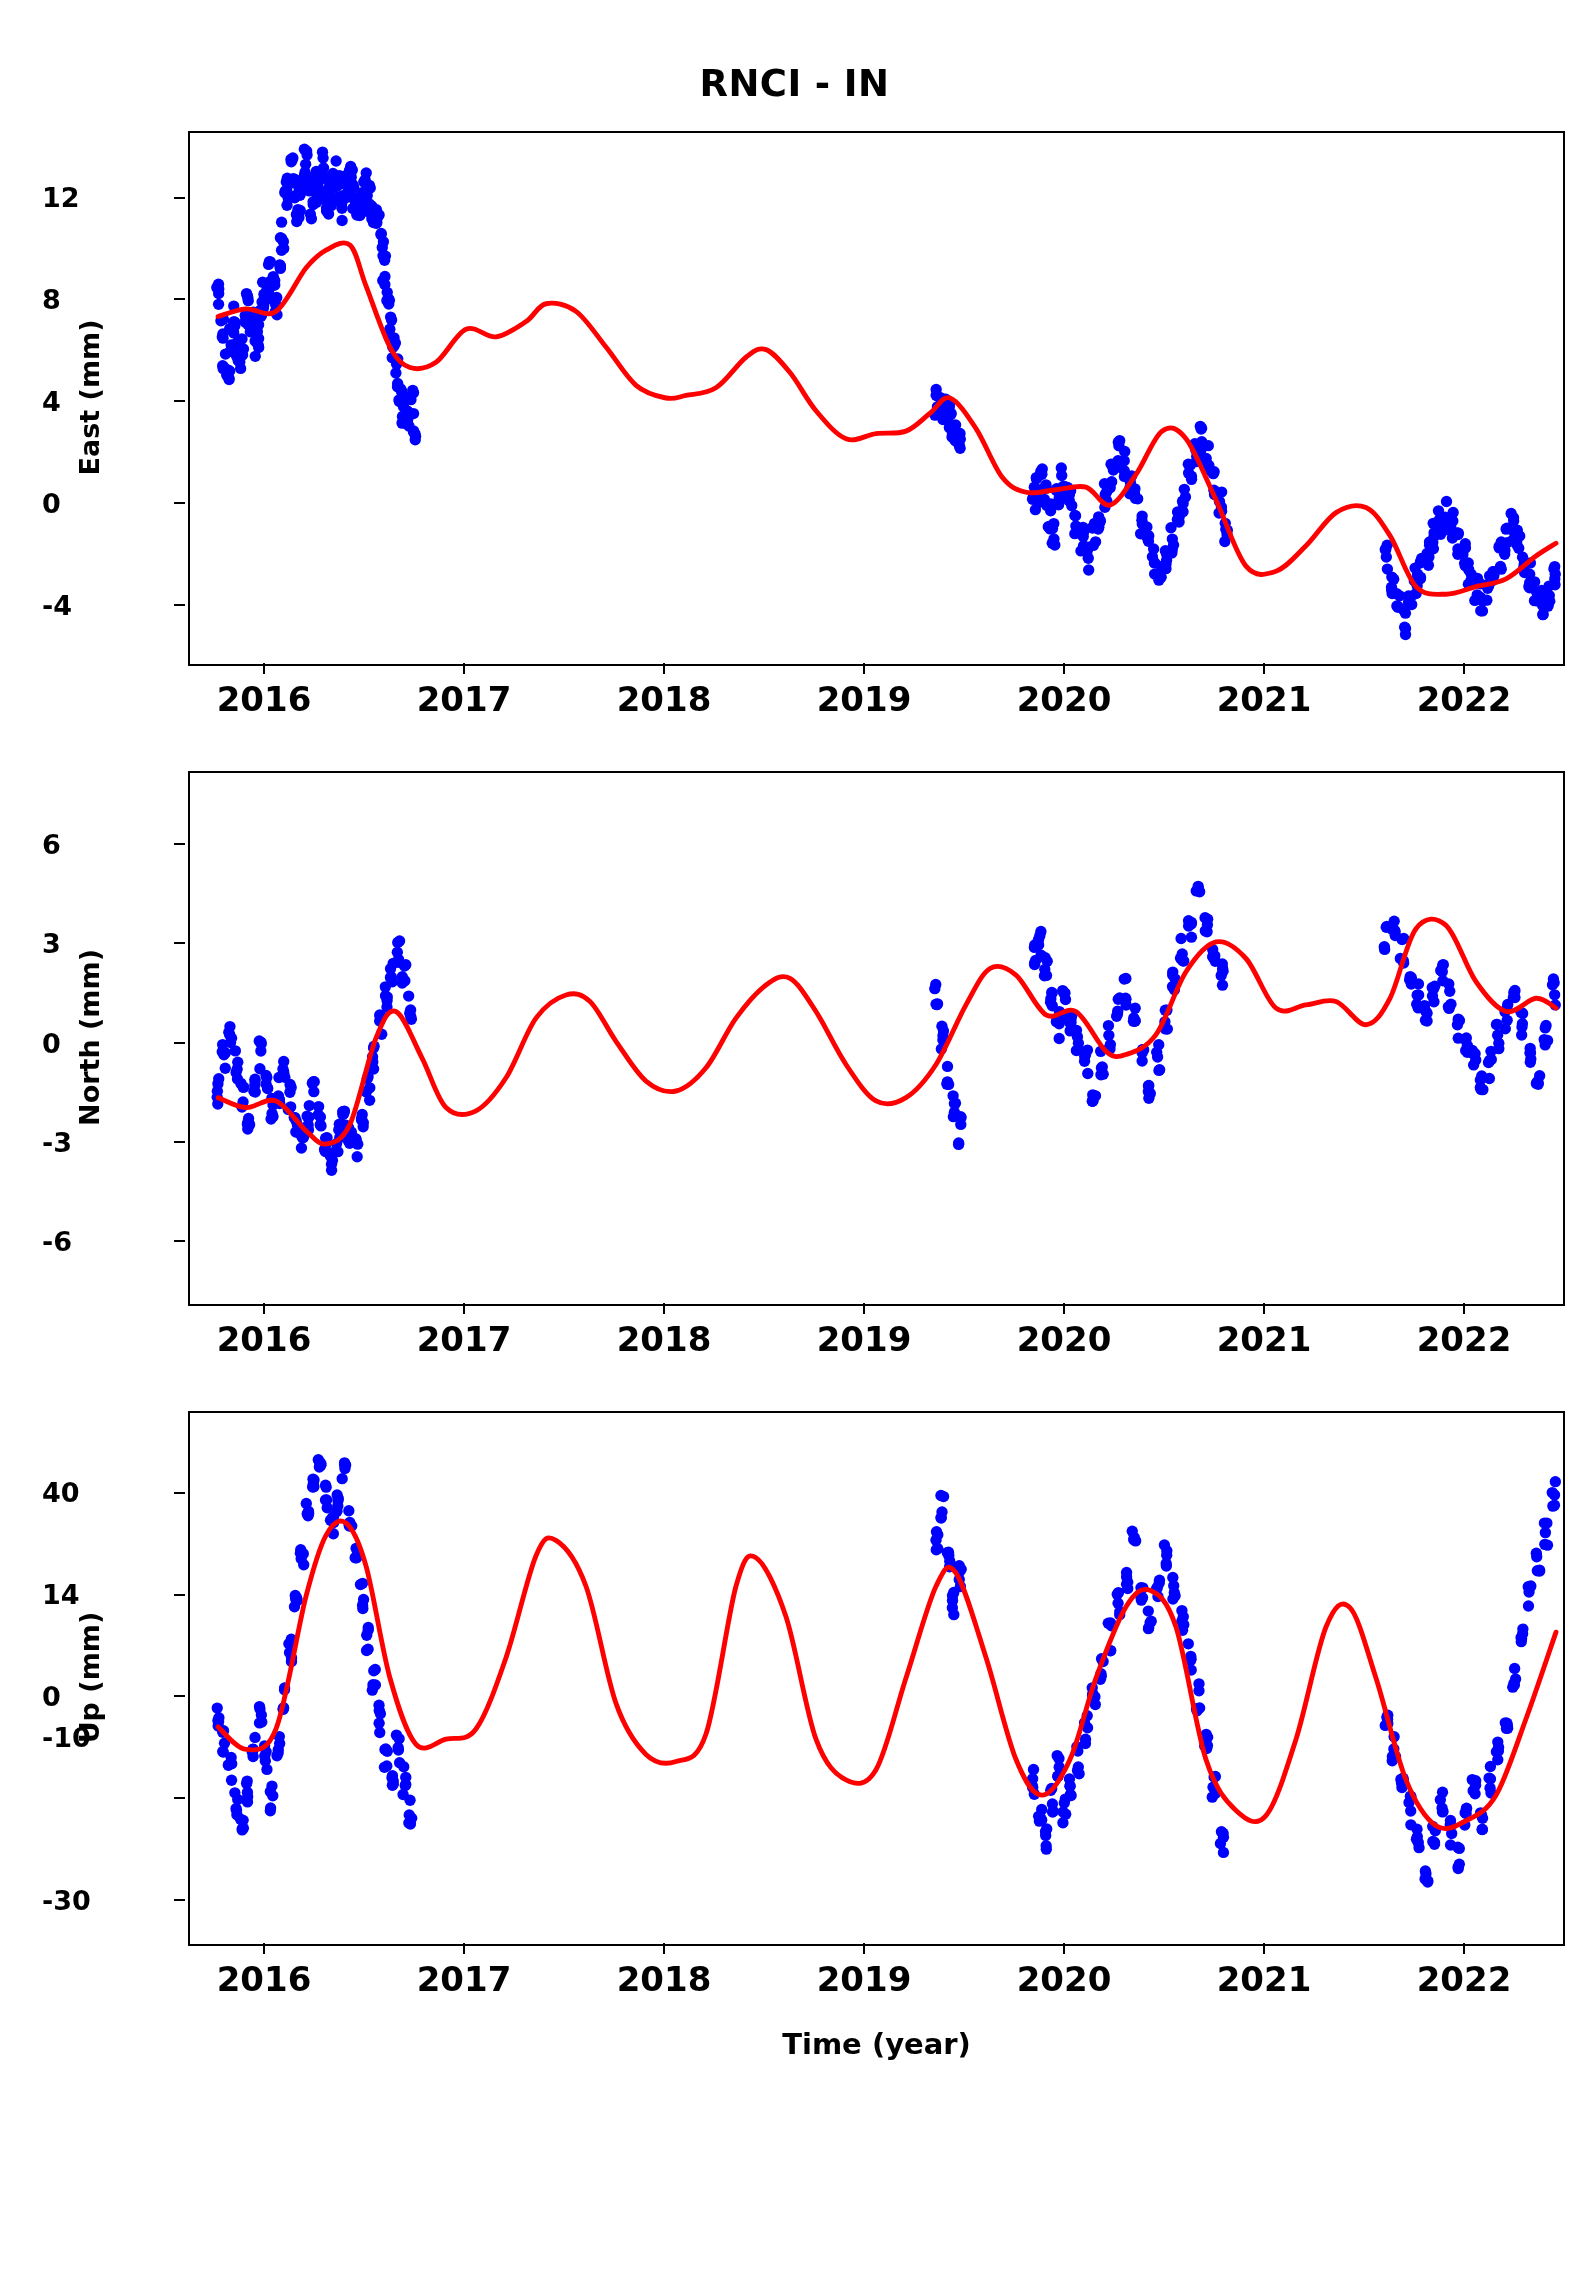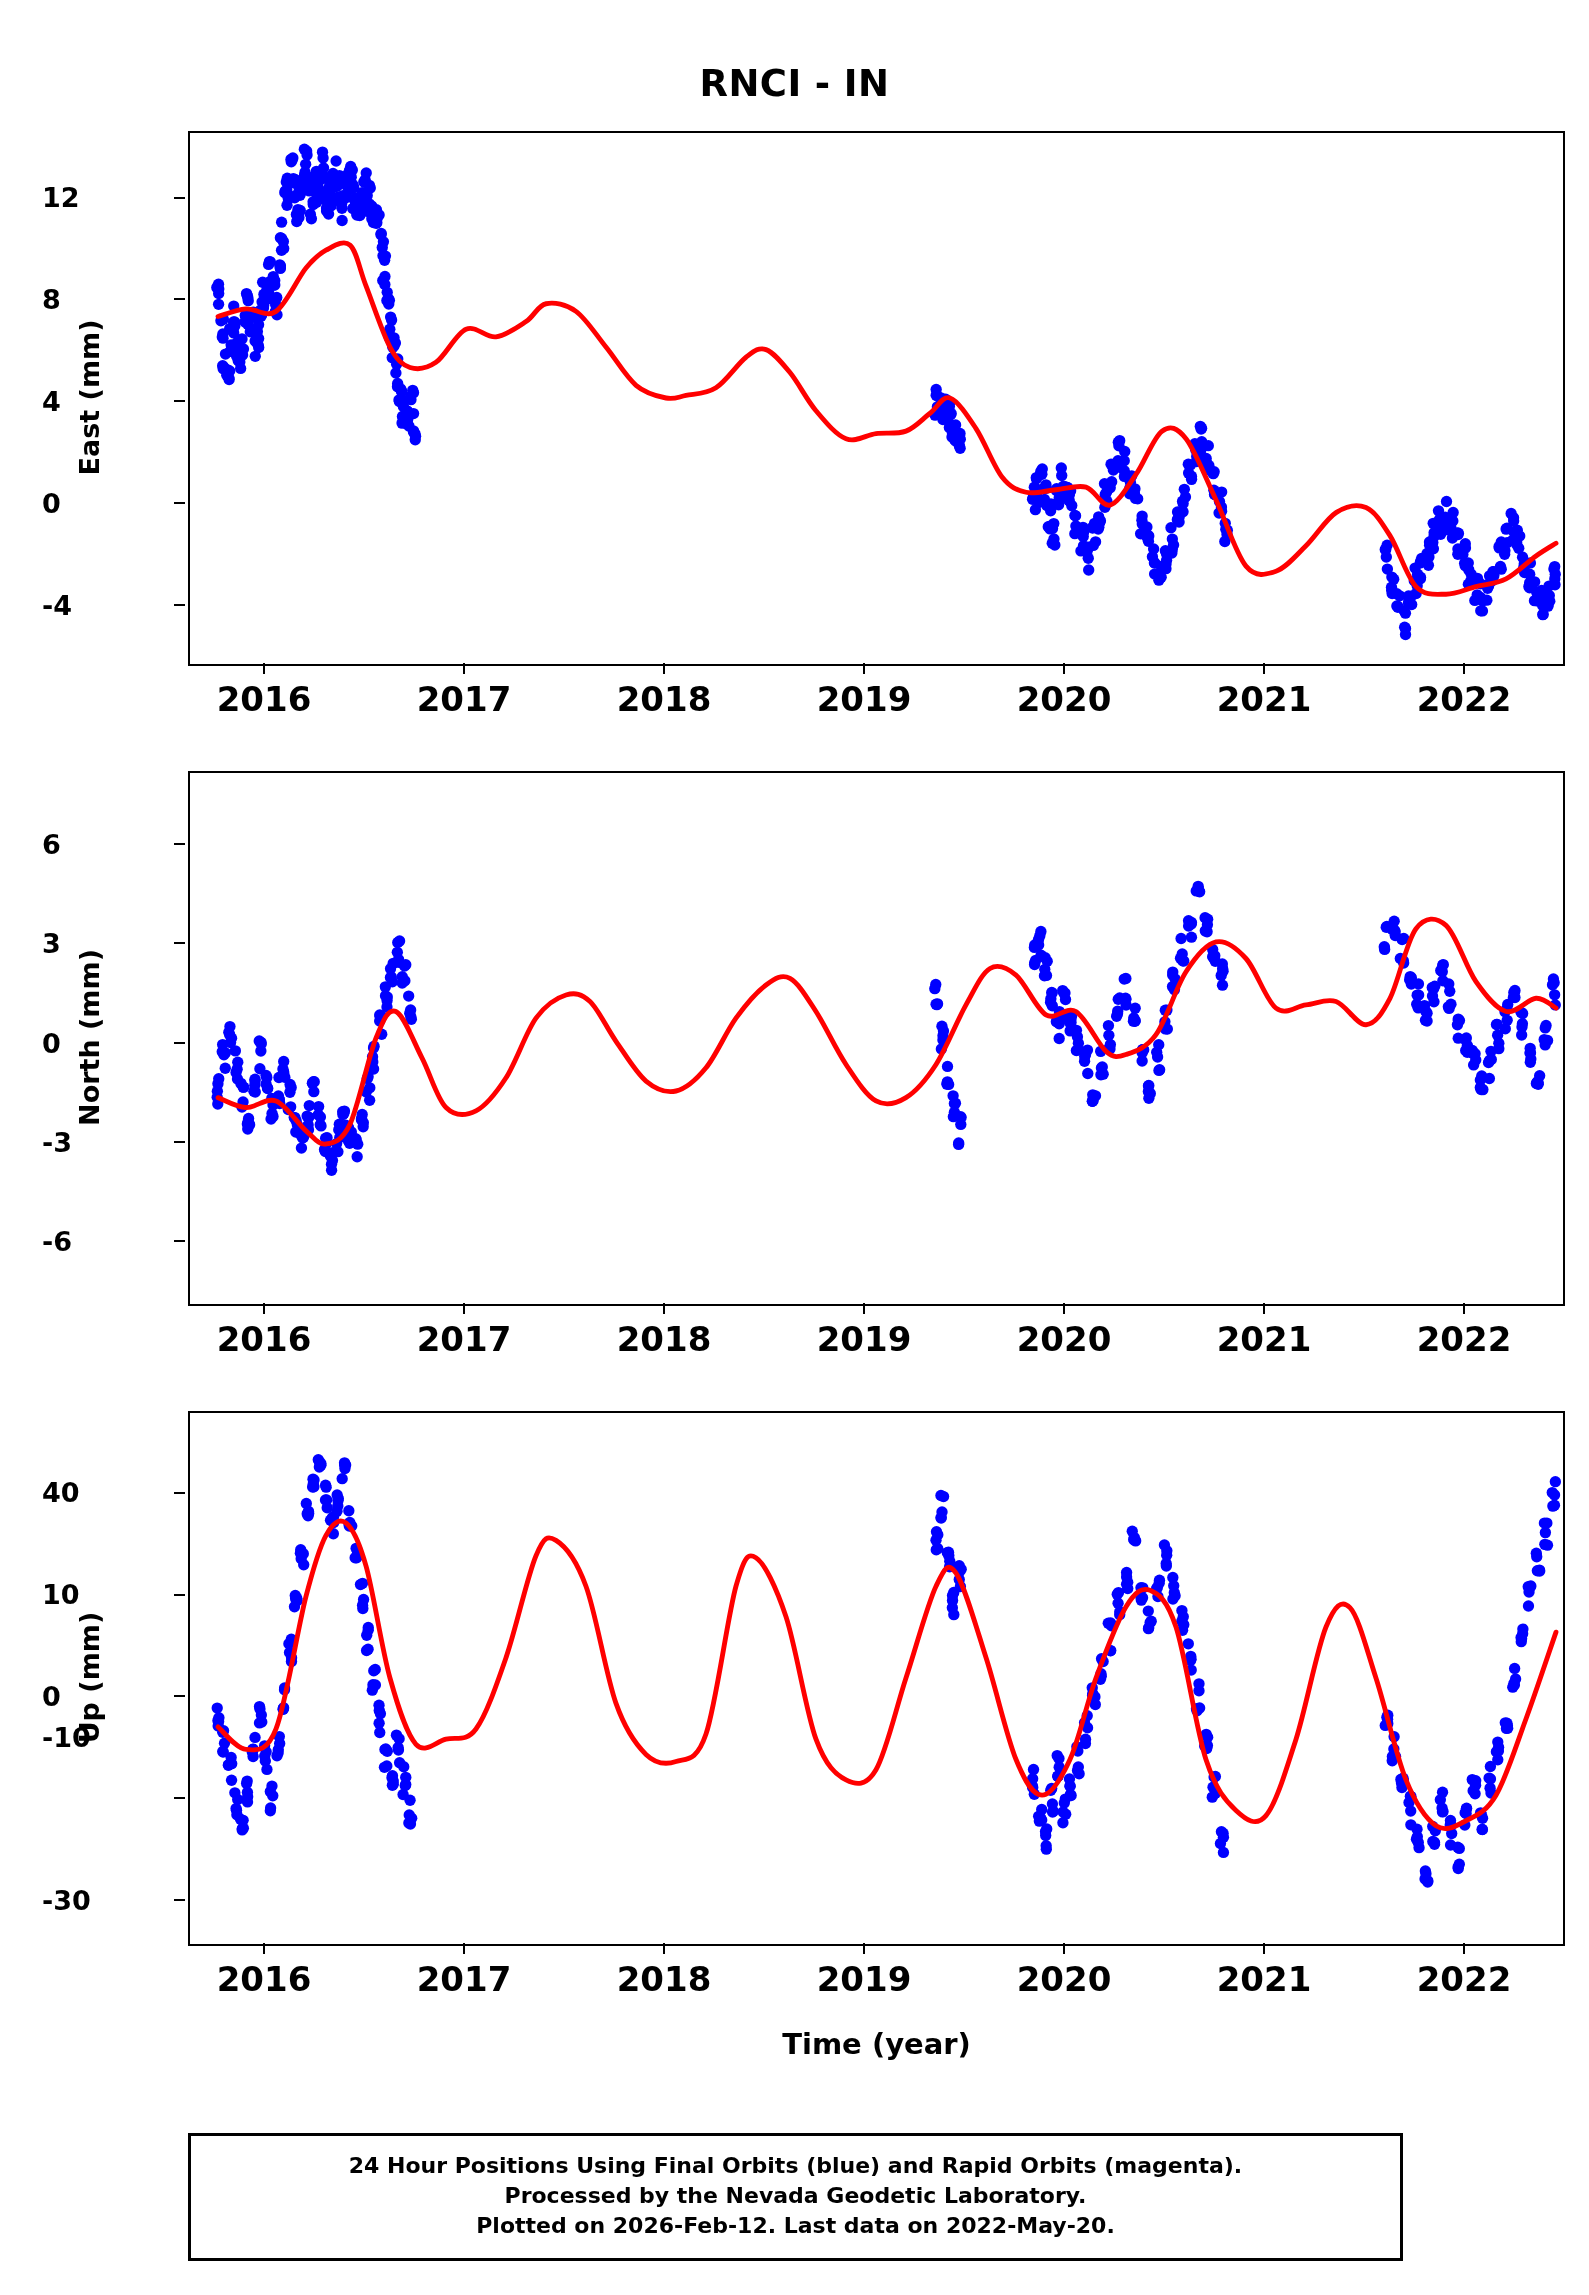--- a/index.html
+++ b/index.html
@@ -1607,25 +1607,20 @@
             <circle cx="1682.0" cy="98.2" r="7" class="dot"></circle>
           </g>
           <path d="M 34.6 387.4 C 40.3 392.0, 57.2 414.6, 69.1 415.0 C 81.1 415.5, 93.8 421.3, 106.2 389.9 C 118.5 358.4, 132.9 266.2, 143.2 226.4 C 153.5 186.6, 159.7 166.0, 167.9 150.9 C 176.1 135.8, 184.4 129.5, 192.6 135.8 C 200.8 142.1, 208.3 156.8, 217.3 188.7 C 226.4 220.5, 236.6 290.3, 246.9 327.0 C 257.2 363.7, 267.5 396.2, 279.0 408.8 C 290.6 421.3, 303.7 405.6, 316.1 402.5 C 328.4 399.3, 340.8 406.7, 353.1 389.9 C 365.5 373.1, 377.8 337.5, 390.2 301.8 C 402.5 266.2, 416.9 200.2, 427.2 176.1 C 437.5 152.0, 441.6 150.9, 451.9 157.2 C 462.2 163.5, 476.6 180.3, 488.9 213.8 C 501.3 247.3, 513.6 323.9, 526.0 358.4 C 538.3 393.0, 550.7 409.4, 563.0 421.3 C 575.4 433.3, 587.7 434.3, 600.1 430.1 C 612.4 425.9, 624.8 432.2, 637.1 396.2 C 649.4 360.1, 663.9 250.1, 674.1 213.8 C 684.4 177.5, 688.5 172.3, 698.8 178.6 C 709.1 184.9, 723.5 214.2, 735.9 251.5 C 748.2 288.8, 760.6 368.9, 772.9 402.5 C 785.3 436.0, 797.6 446.5, 810.0 452.8 C 822.3 459.1, 834.7 461.2, 847.0 440.2 C 859.3 419.2, 871.7 364.7, 884.0 327.0 C 896.4 289.3, 910.8 235.4, 921.1 213.8 C 931.4 192.2, 935.5 182.8, 945.8 197.5 C 956.1 212.1, 970.5 263.5, 982.8 301.8 C 995.2 340.2, 1008.3 399.3, 1019.9 427.6 C 1031.4 455.9, 1040.8 471.6, 1052.0 471.6 C 1063.1 471.6, 1075.4 451.7, 1086.5 427.6 C 1097.6 403.5, 1107.1 358.4, 1118.6 327.0 C 1130.2 295.6, 1144.6 257.0, 1155.7 239.0 C 1166.8 220.9, 1175.0 214.6, 1185.3 218.8 C 1195.6 223.0, 1205.9 229.3, 1217.4 264.1 C 1228.9 298.9, 1242.1 389.9, 1254.4 427.6 C 1266.8 465.3, 1279.1 479.0, 1291.5 490.5 C 1303.8 502.0, 1316.2 511.5, 1328.5 496.8 C 1340.9 482.1, 1353.2 441.2, 1365.6 402.5 C 1377.9 363.7, 1391.5 291.2, 1402.6 264.1 C 1413.7 237.1, 1422.0 229.7, 1432.2 240.2 C 1442.5 250.7, 1452.8 291.6, 1464.3 327.0 C 1475.9 362.4, 1489.0 422.4, 1501.4 452.8 C 1513.7 483.2, 1526.1 501.0, 1538.4 509.4 C 1550.8 517.8, 1563.1 509.4, 1575.5 503.1 C 1587.8 496.8, 1600.2 492.6, 1612.5 471.6 C 1624.9 450.7, 1637.2 410.8, 1649.6 377.3 C 1661.9 343.8, 1680.4 288.2, 1686.6 270.4" class="fitline"></path>
         </svg>
     </div>
     <div class="ylabel" style="left:-16px;top:1628px;width:211px;text-align:center;transform:rotate(-90deg);">Up (mm)</div>
 
     <div class="xaxis-label" style="left:188px;top:1993px;width:1377px;">Time (year)</div>
   </div>
 
-  <div class="footer">
-    <div>24 Hour Positions Using Final Orbits (blue) and Rapid Orbits (magenta).</div>
-    <div>Processed by the Nevada Geodetic Laboratory.</div>
-    <div>Plotted on 2026-Feb-12. Last data on 2022-May-20.</div>
-  </div>
 
 <div class="tickmark-x" style="left: 263px; top: 629px; height: 11.3px;"></div>
     <div class="xtick" style="left: 264px; top: 645px;">2016</div>
     <div class="tickmark-x" style="left: 463px; top: 629px; height: 11.3px;"></div>
     <div class="xtick" style="left: 464px; top: 645px;">2017</div>
     <div class="tickmark-x" style="left: 663px; top: 629px; height: 11.3px;"></div>
     <div class="xtick" style="left: 664px; top: 645px;">2018</div>
     <div class="tickmark-x" style="left: 863px; top: 629px; height: 11.3px;"></div>
     <div class="xtick" style="left: 864px; top: 645px;">2019</div>
     <div class="tickmark-x" style="left: 1063px; top: 629px; height: 11.3px;"></div>
@@ -1682,17 +1677,17 @@
     <div class="xtick" style="left: 1264px; top: 1925px;">2021</div>
     <div class="tickmark-x" style="left: 1463px; top: 1909px; height: 11.3px;"></div>
     <div class="xtick" style="left: 1464px; top: 1925px;">2022</div>
     <div class="tickmark-y" style="top: 1865px; left: 174px; width: 11.3px;"></div>
     <div class="ytick" style="top: 1866px; left: 42px; width: 121px;">-30</div>
     <div class="tickmark-y" style="top: 1763px; left: 174px; width: 11.3px;"></div>
     <div class="ytick" style="top: 1703px; left: 42px; width: 121px;">-10</div>
     <div class="tickmark-y" style="top: 1661px; left: 174px; width: 11.3px;"></div>
     <div class="ytick" style="top: 1662px; left: 42px; width: 121px;">0</div>
     <div class="tickmark-y" style="top: 1560px; left: 174px; width: 11.3px;"></div>
-    <div class="ytick" style="top: 1560px; left: 42px; width: 121px;">10</div>
+    <div class="ytick" style="top: 1560px; left: 42px; width: 121px;">14</div>
     <div class="tickmark-y" style="top: 1458px; left: 174px; width: 11.3px;"></div>
     <div class="ytick" style="top: 1458px; left: 42px; width: 121px;">40</div>
   </div>
 
 
 </body></html>

